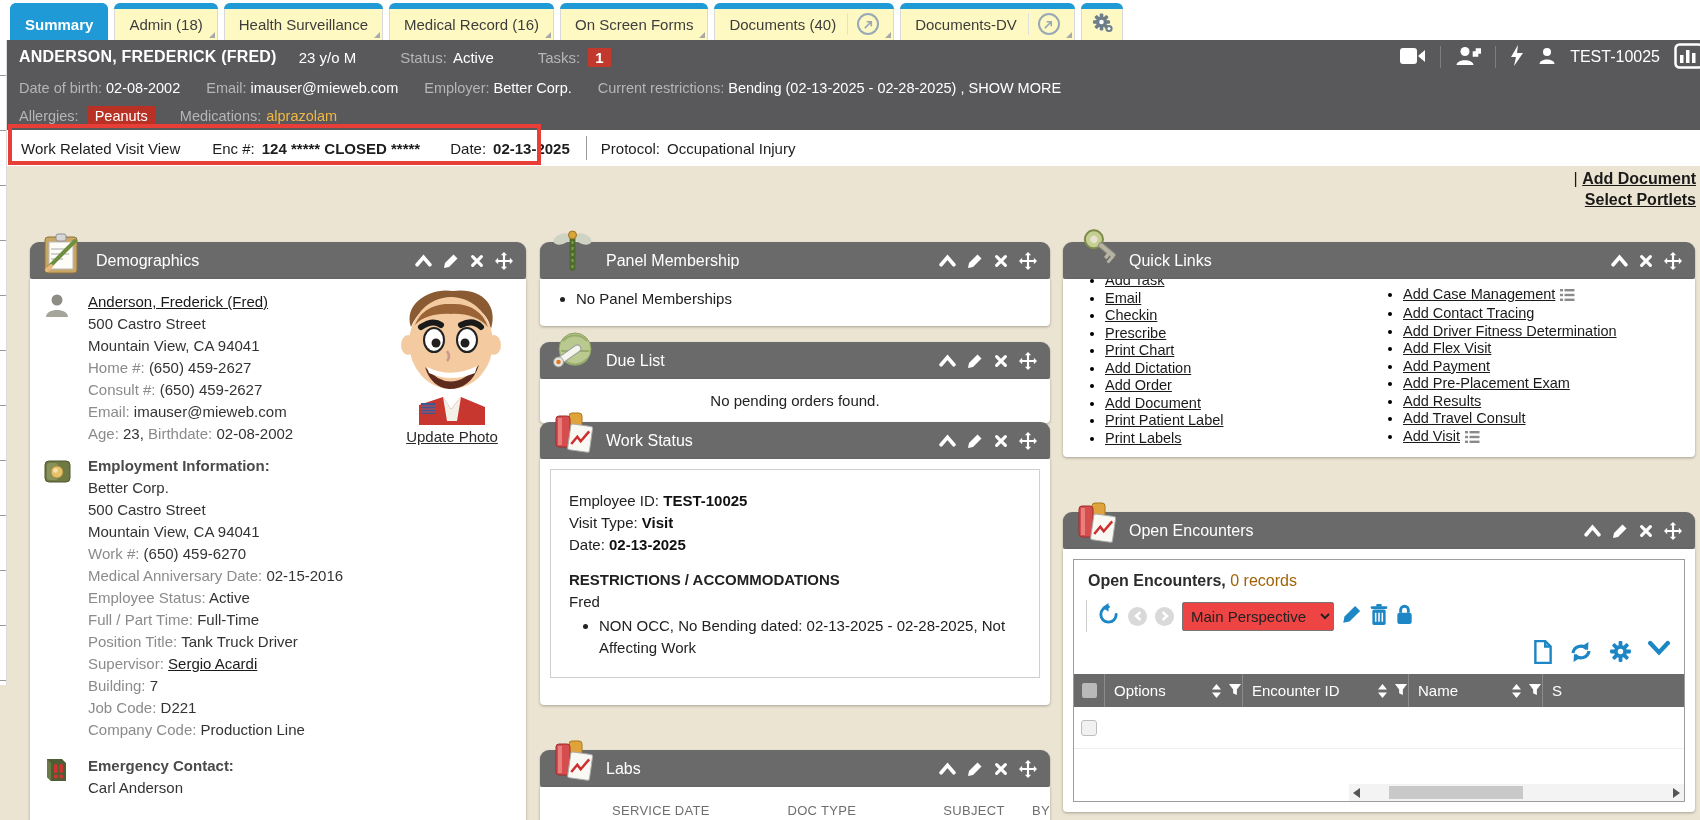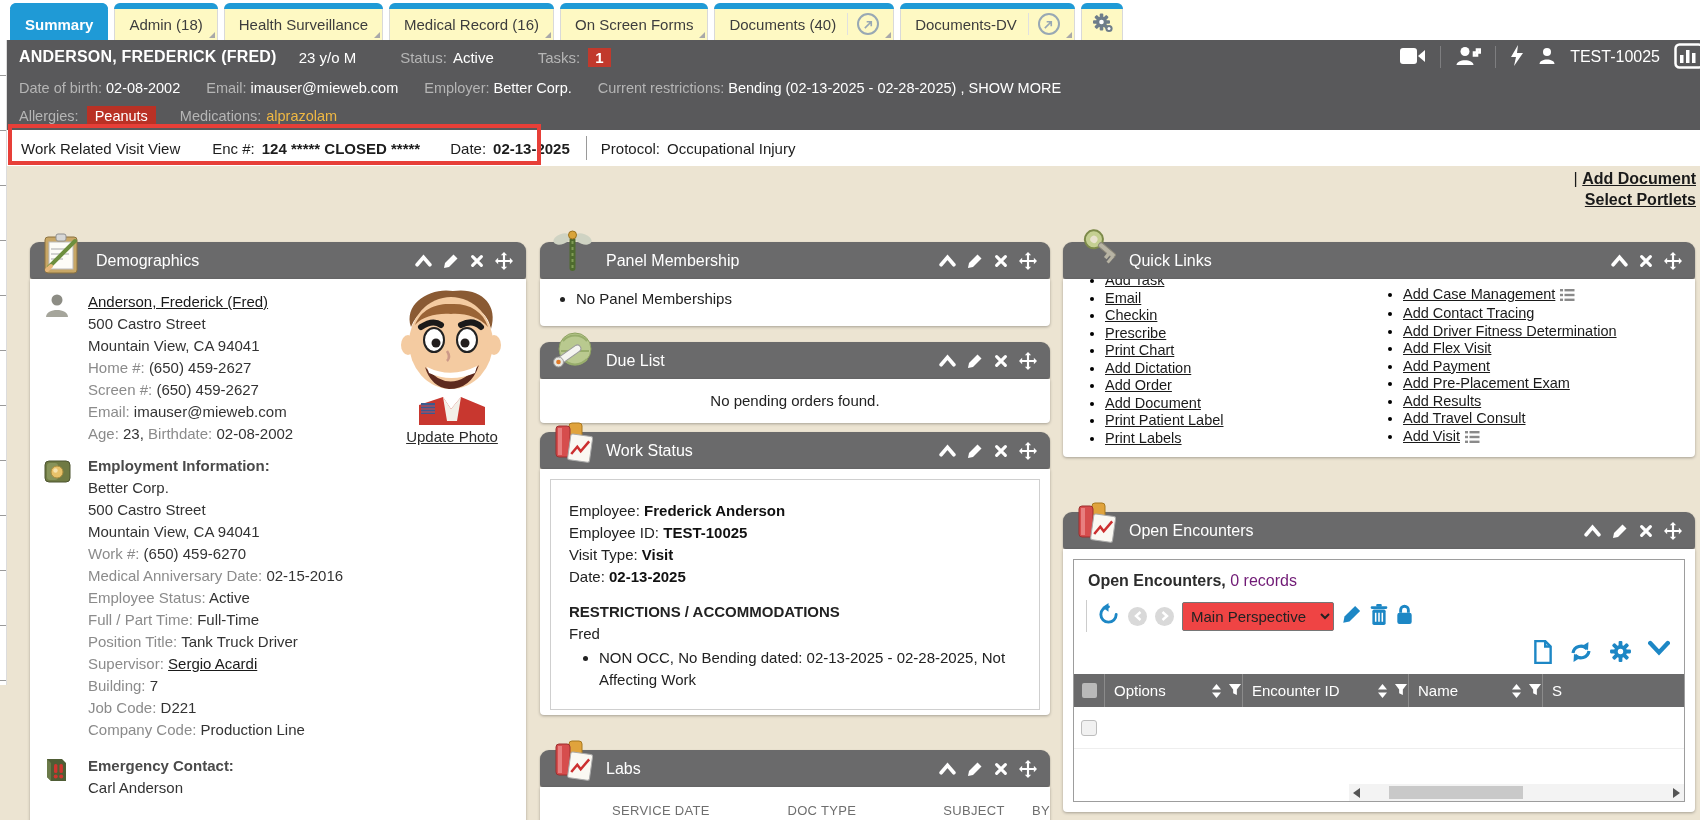--- a/index.html
+++ b/index.html
@@ -285,21 +285,21 @@
       <div class="d-sec">
         <span class="d-secico">
           <svg width="26" height="26" viewBox="0 0 26 26">
               <circle cx="13" cy="7" r="5.5" fill="#8d8d85"></circle>
               <path d="M2 24 C2 14.5 24 14.5 24 24 Z" fill="#a5a59b"></path>
             </svg></span>
         <div class="d-line"><a class="d-link">Anderson, Frederick (Fred)</a></div>
         <div class="d-line">500 Castro Street</div>
         <div class="d-line">Mountain View, CA 94041</div>
         <div class="d-line"><span class="d-lbl">Home #:</span> <span>(650) 459-2627</span></div>
-        <div class="d-line"><span class="d-lbl">Screen #:</span> <span>(650) 459-2627</span></div>
+        <div class="d-line"><span class="d-lbl">Consult #:</span> <span>(650) 459-2627</span></div>
         <div class="d-line"><span class="d-lbl">Email:</span> <span>imauser@mieweb.com</span></div>
         <div class="d-line"><span class="d-lbl">Age:</span> <span>23,</span> <span class="d-lbl">Birthdate:</span> <span>02-08-2002</span></div>
       </div>
       <div class="d-photo">
         <svg width="122" height="140" viewBox="0 0 122 140">
           <path d="M20 42 C12 18 40 2 62 6 C88 2 108 18 100 44 C96 24 80 18 60 20 C40 18 26 26 20 42 Z" fill="#8a5a33"></path>
           <ellipse cx="60" cy="58" rx="42" ry="46" fill="#f4cba1"></ellipse>
           <ellipse cx="17" cy="60" rx="7" ry="10" fill="#f4cba1"></ellipse>
           <ellipse cx="103" cy="60" rx="7" ry="10" fill="#f4cba1"></ellipse>
           <path d="M24 40 C30 24 46 18 60 19 C78 18 92 26 97 42 C88 32 74 28 60 29 C46 28 32 31 24 40 Z" fill="#9a6436"></path>
@@ -432,21 +432,21 @@
               <path d="M10 0 L13.5 3.5 H11.2 V8.8 H16.5 V6.5 L20 10 L16.5 13.5 V11.2 H11.2 V16.5 H13.5 L10 20 L6.5 16.5 H8.8 V11.2 H3.5 V13.5 L0 10 L3.5 6.5 V8.8 H8.8 V3.5 H6.5 Z" fill="#fff"></path>
             </svg>
           </span>
       </span>
     </div>
     <div class="p-body center-body" style="height:44px;">
       <span>No pending orders found.</span>
     </div>
   </div>
 
-  <div class="portlet" style="left:540px; top:432px; width:510px;">
+  <div class="portlet" style="left:540px; top:422px; width:510px;">
     <div class="p-head">
       <span class="p-ico">
         <svg width="47" height="47" viewBox="0 0 47 47">
             <rect x="20" y="4" width="13" height="30" rx="3" fill="#e0a33c" stroke="#a8781f"></rect>
             <rect x="7" y="7" width="14" height="31" rx="3" fill="#d64d4d" stroke="#9c2f2f"></rect>
             <rect x="9" y="9" width="4" height="27" fill="#e87f7f"></rect>
             <g transform="rotate(8 30 30)">
               <rect x="20" y="16" width="22" height="26" rx="2" fill="#faf8f2" stroke="#aaa"></rect>
               <path d="M23 36 L28 28 L32 32 L39 21" stroke="#cc2f2f" stroke-width="2.5" fill="none"></path>
             </g>
@@ -471,21 +471,20 @@
           </span>
         <span>
             <svg width="18" height="18" viewBox="0 0 20 20">
               <path d="M10 0 L13.5 3.5 H11.2 V8.8 H16.5 V6.5 L20 10 L16.5 13.5 V11.2 H11.2 V16.5 H13.5 L10 20 L6.5 16.5 H8.8 V11.2 H3.5 V13.5 L0 10 L3.5 6.5 V8.8 H8.8 V3.5 H6.5 Z" fill="#fff"></path>
             </svg>
           </span>
       </span>
     </div>
     <div class="p-body" style="height:246px;">
       <div class="ws-box">
-        <div class="ws-line"><span>Employee:</span> <b>Frederick Anderson</b></div>
         <div class="ws-line"><span>Employee ID:</span> <b>TEST-10025</b></div>
         <div class="ws-line"><span>Visit Type:</span> <b>Visit</b></div>
         <div class="ws-line"><span>Date:</span> <b>02-13-2025</b></div>
         <div class="ws-h">RESTRICTIONS / ACCOMMODATIONS</div>
         <div class="ws-line">Fred</div>
         <ul>
             <li>NON OCC, No Bending dated: 02-13-2025 - 02-28-2025, Not Affecting Work</li>
           </ul>
       </div>
     </div>
@@ -649,21 +648,21 @@
           </span>
         <span>
             <svg width="18" height="18" viewBox="0 0 20 20">
               <path d="M10 0 L13.5 3.5 H11.2 V8.8 H16.5 V6.5 L20 10 L16.5 13.5 V11.2 H11.2 V16.5 H13.5 L10 20 L6.5 16.5 H8.8 V11.2 H3.5 V13.5 L0 10 L3.5 6.5 V8.8 H8.8 V3.5 H6.5 Z" fill="#fff"></path>
             </svg>
           </span>
       </span>
     </div>
     <div class="p-body" style="height:263px;">
       <div class="oe-box">
-        <div class="oe-title"><b>Open Encounters,</b> <span style="color:#701a75">0 records</span></div>
+        <div class="oe-title"><b>Open Encounters,</b> <span style="color:#a16207">0 records</span></div>
         <div class="oe-toolbar">
           <span><svg width="23" height="23" viewBox="0 0 24 24">
                 <path d="M12 4 a8 8 0 1 0 8 8" stroke="#1d87c5" stroke-width="3" fill="none" stroke-linecap="round"></path>
                 <path d="M12 0 L12 9 L5.5 4.5 Z" fill="#1d87c5"></path>
               </svg></span>
           <span class="nav-circle">
               <svg width="8" height="10" viewBox="0 0 8 10">
                 <path d="M6.5 1 L2 5 L6.5 9" stroke="#fff" stroke-width="2.4" fill="none"></path>
               </svg>
             </span>

